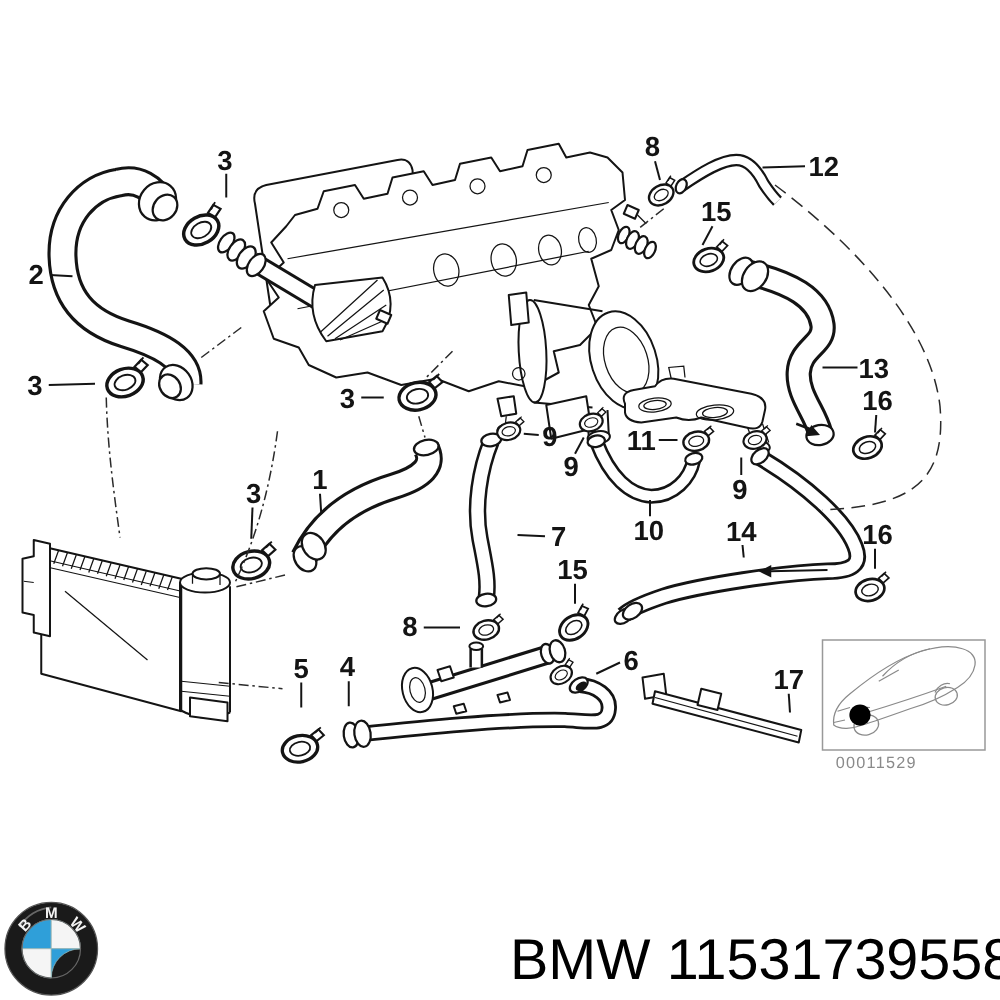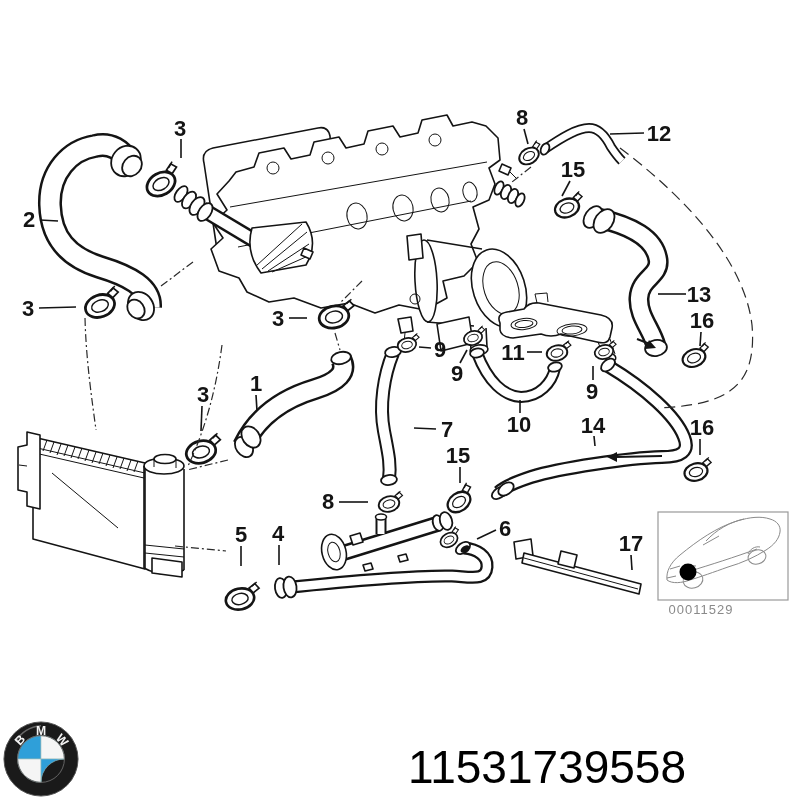--- a/index.html
+++ b/index.html
@@ -368,16 +368,17 @@
   <path d="M40,40 L40,16 A24,24 0 0 1 64,40 Z" fill="#f5f5f5" stroke="#9bb" stroke-width="0.6"></path>
   <path d="M40,40 L16,40 A24,24 0 0 0 40,64 Z" fill="#f5f5f5" stroke="#9bb" stroke-width="0.6"></path>
   <path d="M40,40 L64,40 A24,24 0 0 0 40,64 Z" fill="#2f9fd9" stroke="#9bb" stroke-width="0.6"></path>
   <circle cx="40" cy="40" r="24" fill="none" stroke="#666" stroke-width="1"></circle>
   <text x="18.5" y="20.6" transform="rotate(-48 18.5 20.6)" dominant-baseline="central">B</text>
   <text x="40" y="11" dominant-baseline="central">M</text>
   <text x="61.5" y="20.6" transform="rotate(48 61.5 20.6)" dominant-baseline="central">W</text>
 </svg>
 
 <div class="footer-part">
+  <span>BMW</span>
   <span>11531739558</span>
 </div>
 
 </div>
 
 </body></html>

